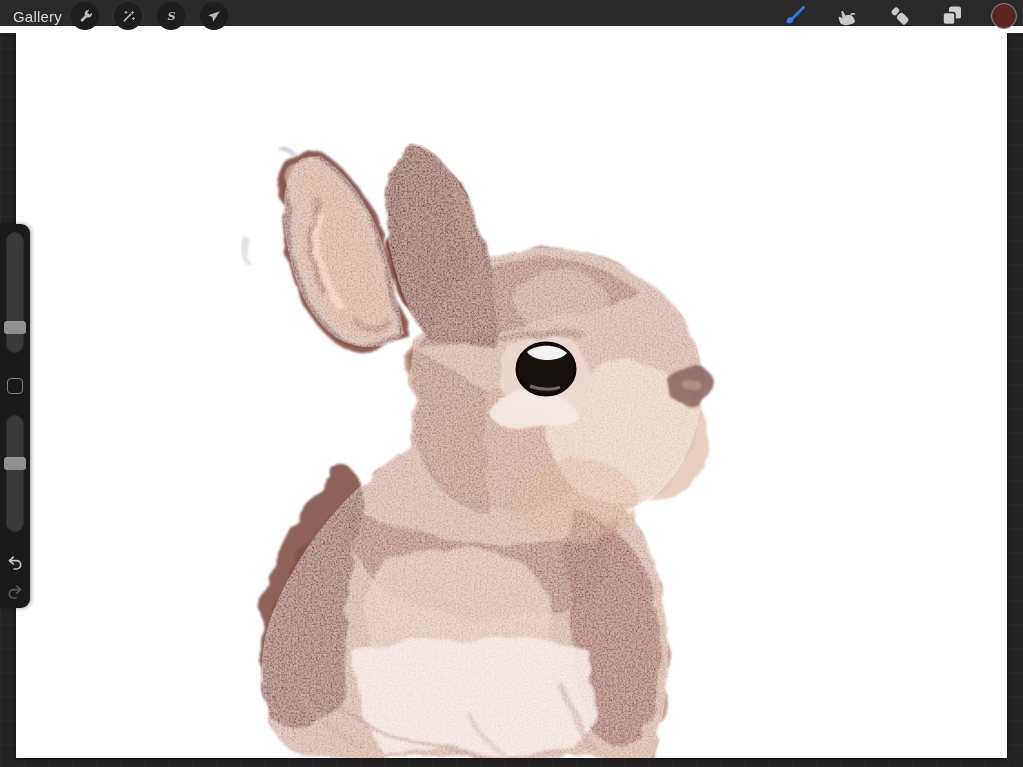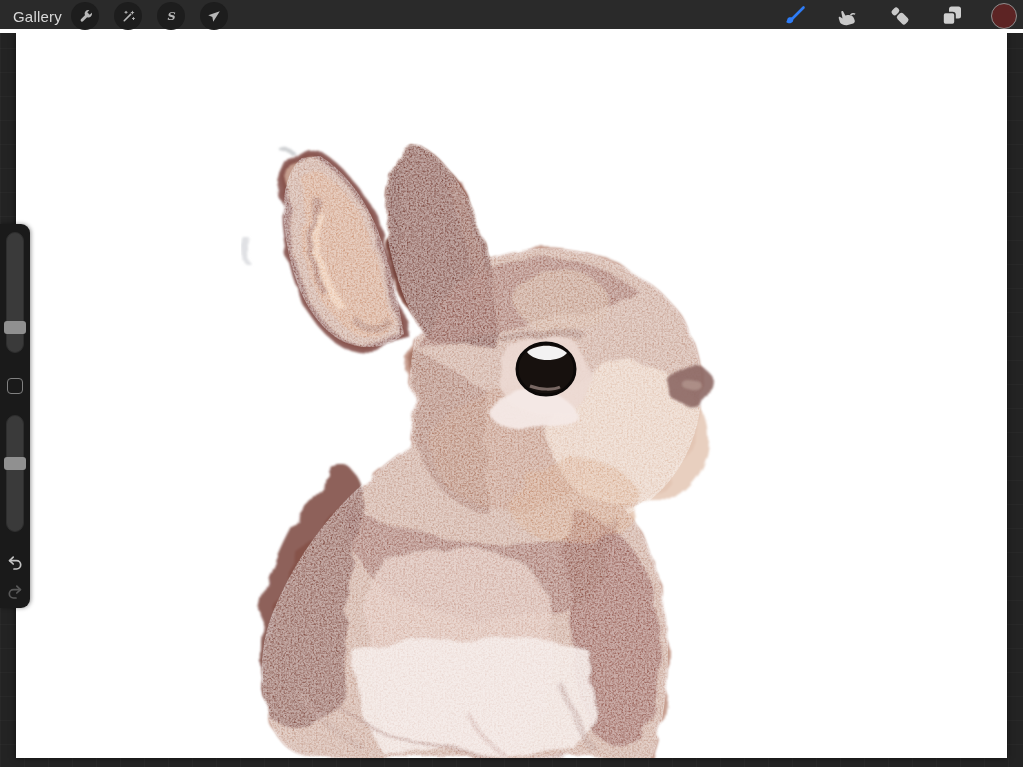--- a/index.html
+++ b/index.html
@@ -6,21 +6,21 @@
   *{box-sizing:border-box;}
   body{font-family:"Liberation Sans","DejaVu Sans",sans-serif;}
   #stage{position:relative;width:1023px;height:767px;overflow:hidden;background:#232323;}
   
   #stage::before{content:"";position:absolute;inset:0;
     background-image:linear-gradient(rgba(255,255,255,.025) 1px,transparent 1px),
                      linear-gradient(90deg,rgba(255,255,255,.025) 1px,transparent 1px);
     background-size:24px 24px;}
   
   .topbar{position:absolute;left:0;top:0;width:1023px;height:33px;background:#2a2a2a;
-    border-bottom:4px solid #ffffff;z-index:30;display:flex;align-items:center;}
+    border-bottom:7px solid #ffffff;z-index:30;display:flex;align-items:center;}
   .gallery-btn{position:absolute;left:13px;top:0;height:33px;display:flex;align-items:center;
     color:#d9d9d9;font-size:15px;letter-spacing:.2px;cursor:default;}
   .tool-circle{position:absolute;top:2px;width:28px;height:28px;border-radius:50%;
     background:#1d1d1d;display:flex;align-items:center;justify-content:center;}
   .tool-plain{position:absolute;top:3px;width:26px;height:26px;display:flex;align-items:center;justify-content:center;}
   .tool-circle svg,.tool-plain svg{display:block;}
   .color-swatch{position:absolute;top:3px;width:26px;height:26px;border-radius:50%;
     border:1.5px solid #8e8e8e;}
   
   .canvas{position:absolute;left:16px;top:33px;width:991px;height:725px;background:#ffffff;

